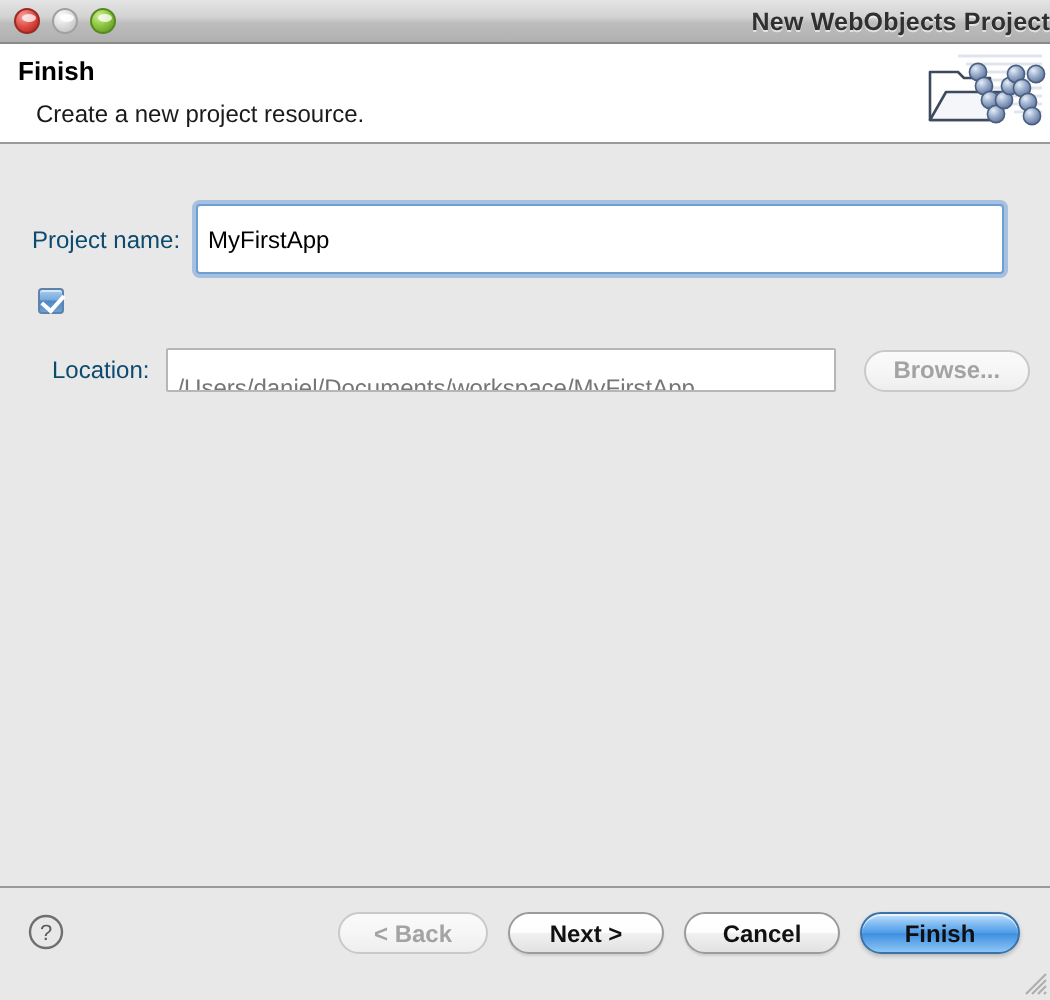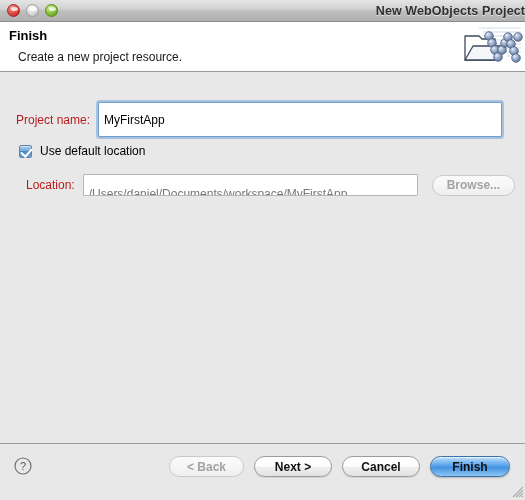--- a/index.html
+++ b/index.html
@@ -121,21 +121,21 @@
     box-sizing: border-box;
   }
 
   .row {
     position: absolute;
     display: flex;
     align-items: center;
   }
   .field-label {
     font-size: 12px;
-    color: #b91c1c;
+    color: #0c4a6e;
     white-space: nowrap;
   }
 
   #row-project-name { left: 0; top: 30px; width: 525px; padding-left: 16px; box-sizing: border-box; }
   #project-name-input {
     margin-left: 8px;
     width: 404px;
     height: 35px;
     box-sizing: border-box;
     font-family: "Liberation Sans", sans-serif;
@@ -335,21 +335,20 @@
 
     <div class="row" id="row-project-name">
       <span class="field-label">Project name:</span>
       <input id="project-name-input" type="text" value="MyFirstApp" style="">
     </div>
 
     <div class="row" id="row-default-loc">
       <span class="checkbox">
         <span class="tick"></span>
       </span>
-      <span id="default-loc-label">Use default location</span>
     </div>
 
     <div class="row" id="row-location">
       <span class="field-label">Location:</span>
       <input id="location-input" type="text" disabled="" value="/Users/daniel/Documents/workspace/MyFirstApp" style="">
       <span id="browse-button" class="aqua-btn disabled">Browse...</span>
     </div>
 
   </div>
 

